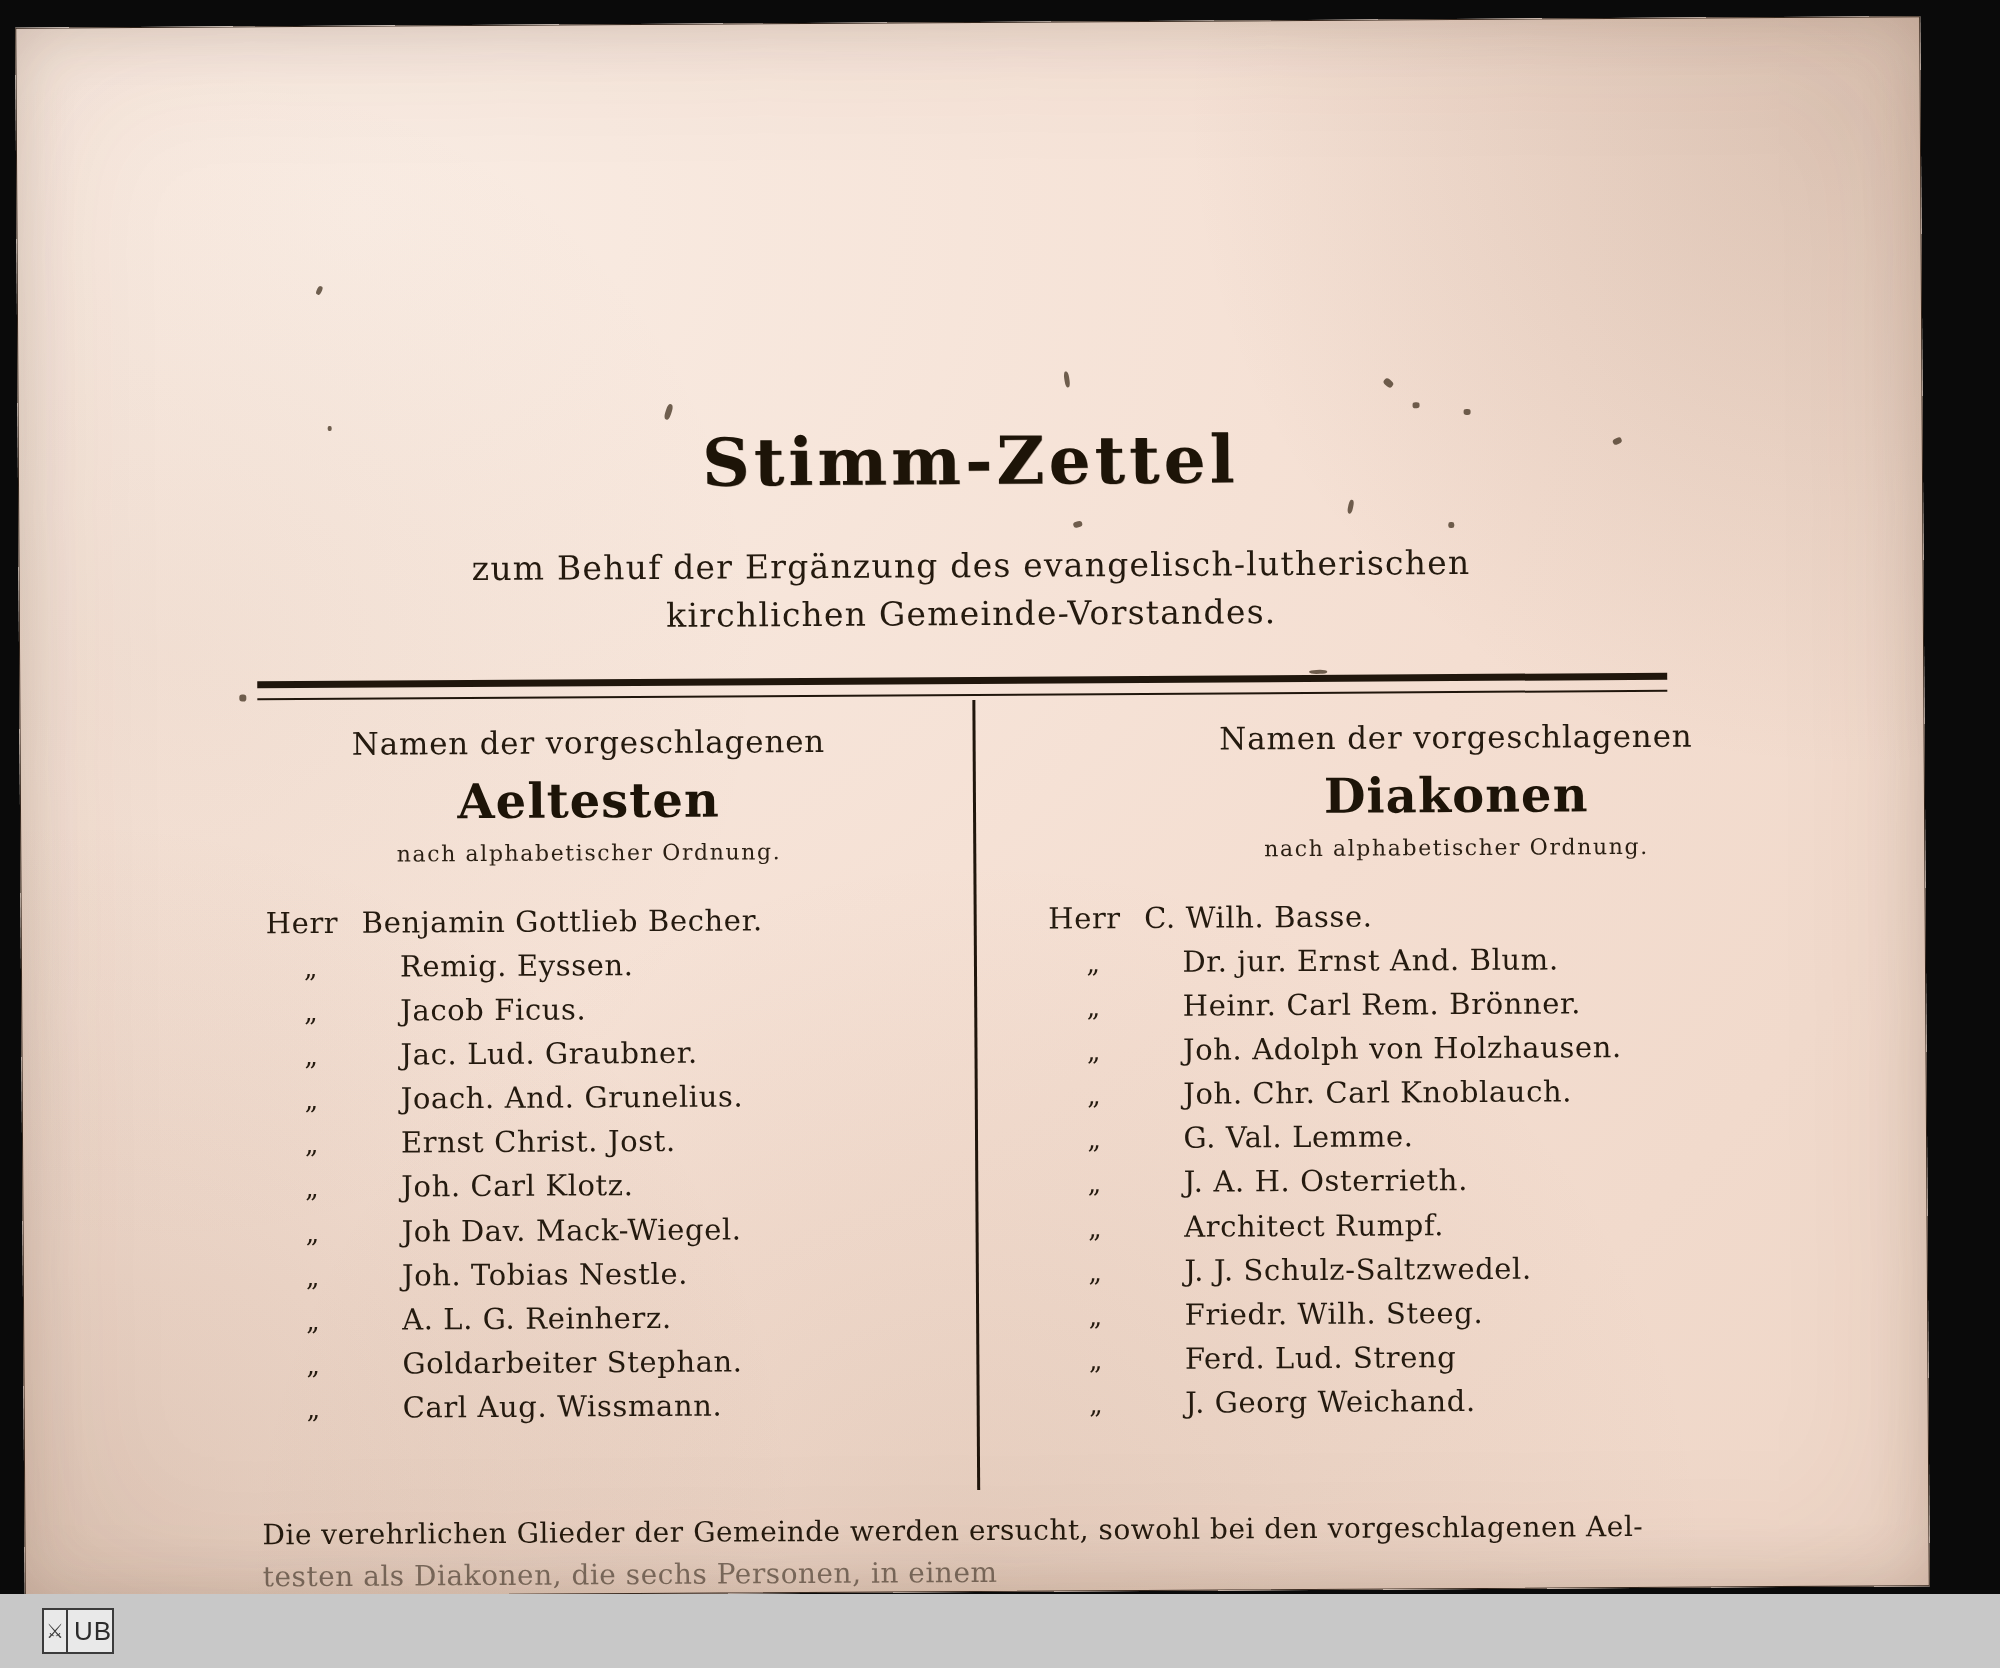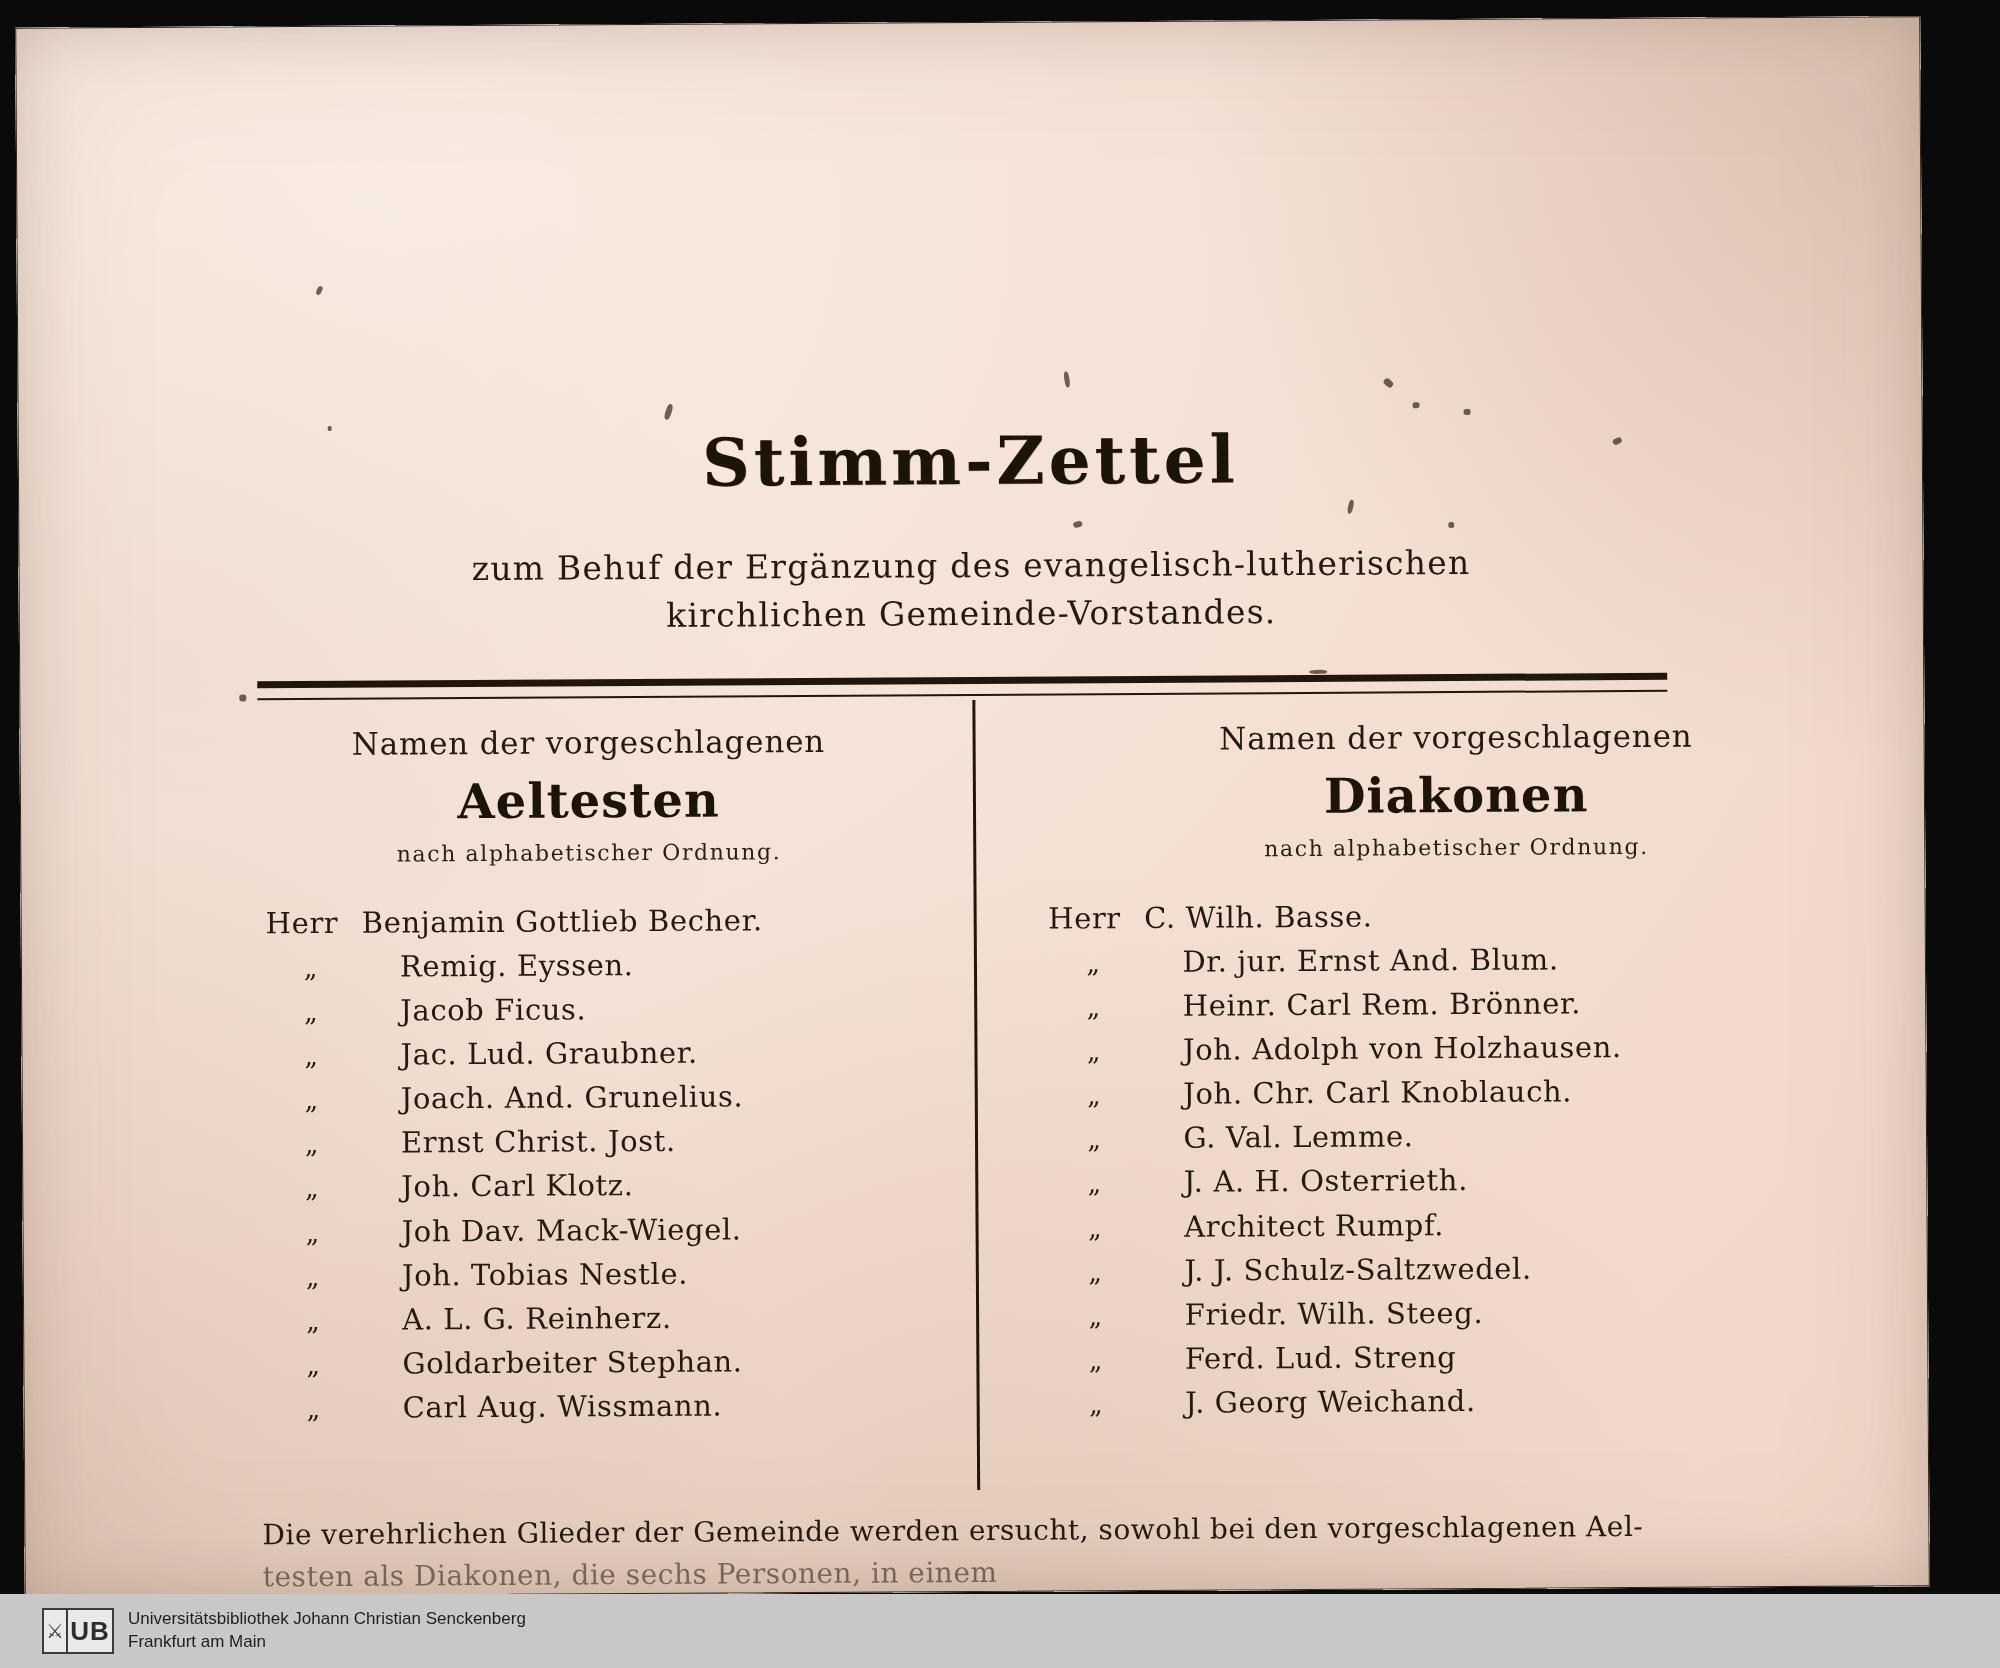--- a/index.html
+++ b/index.html
@@ -233,23 +233,23 @@
     height: 42px;
     border-right: 2px solid #3b3b3b;
     display: flex;
     align-items: center;
     justify-content: center;
     font-size: 20px;
     color: #3b3b3b;
   }
   #ub-logo .ub-text {
     flex: 1;
-    text-align: center;
+    text-align: right;
     font-family: "Liberation Sans", sans-serif;
-    font-weight: 700;
+    font-weight: 400;
     font-size: 26px;
     color: #2c2c2c;
     letter-spacing: 1px;
   }
   #ub-caption {
     font-family: "Liberation Sans", sans-serif;
     font-size: 17px;
     line-height: 1.35;
     color: #1e1e1e;
   }
@@ -409,19 +409,15 @@
       </div>
 
     </div>
   </div>
 
   <div id="footer-bar">
     <div id="ub-logo">
       <div class="crest">⚔</div>
       <div class="ub-text">UB</div>
     </div>
-    <div id="ub-caption">
-      <div>Universitätsbibliothek Johann Christian Senckenberg</div>
-      <div>Frankfurt am Main</div>
-    </div>
   </div>
 
 </div>
 
 </body></html>

